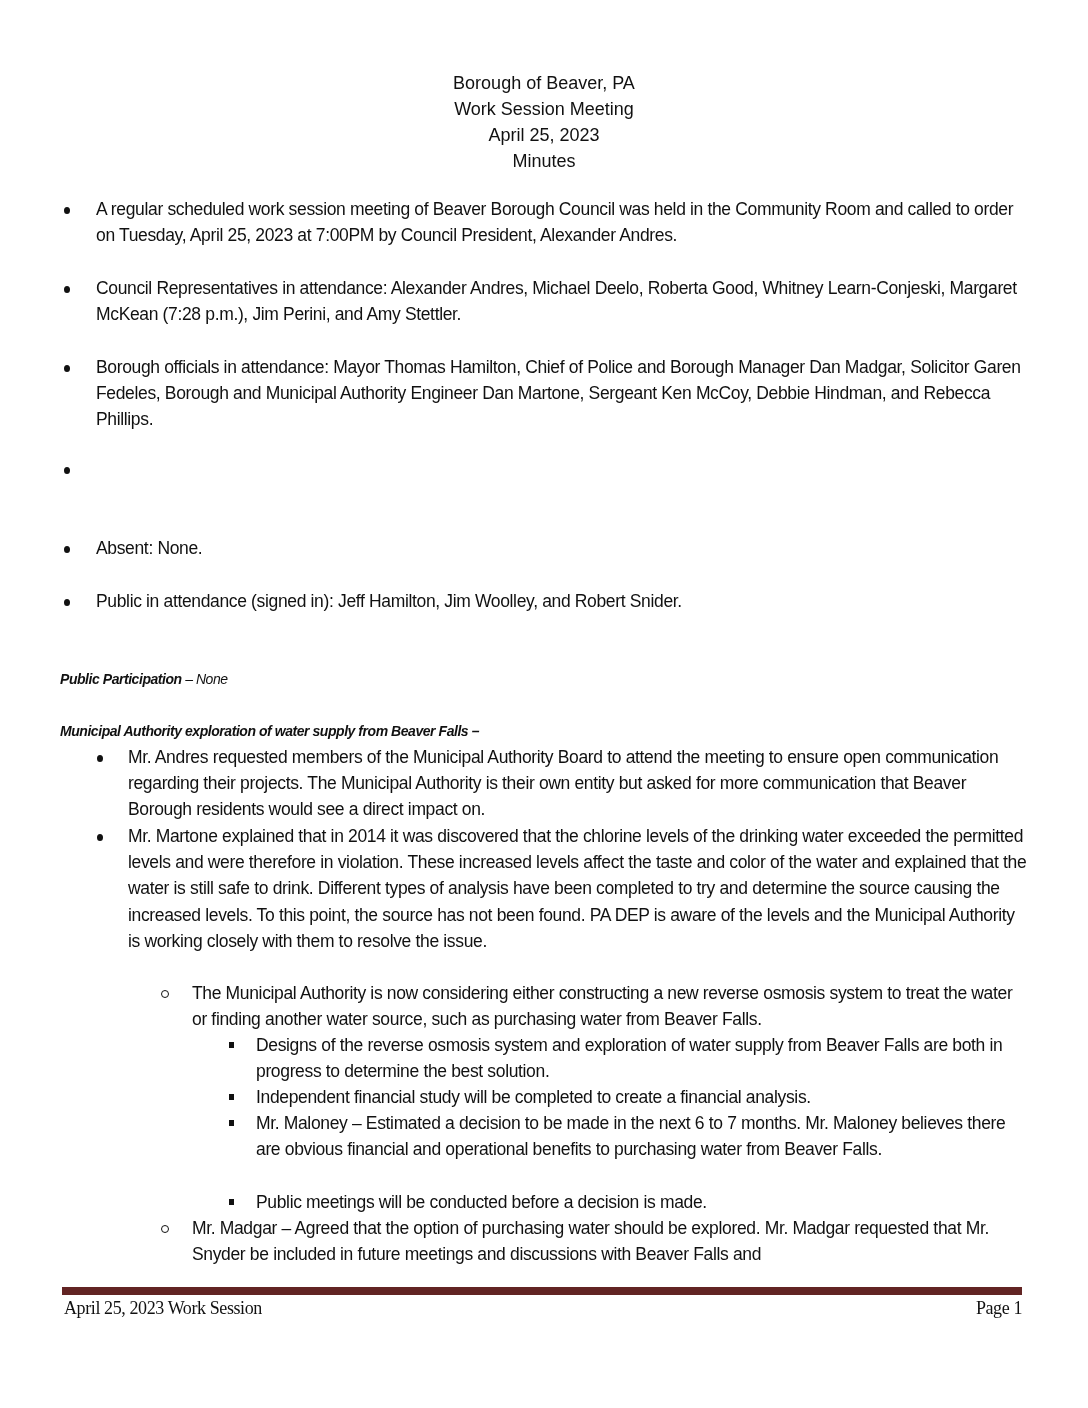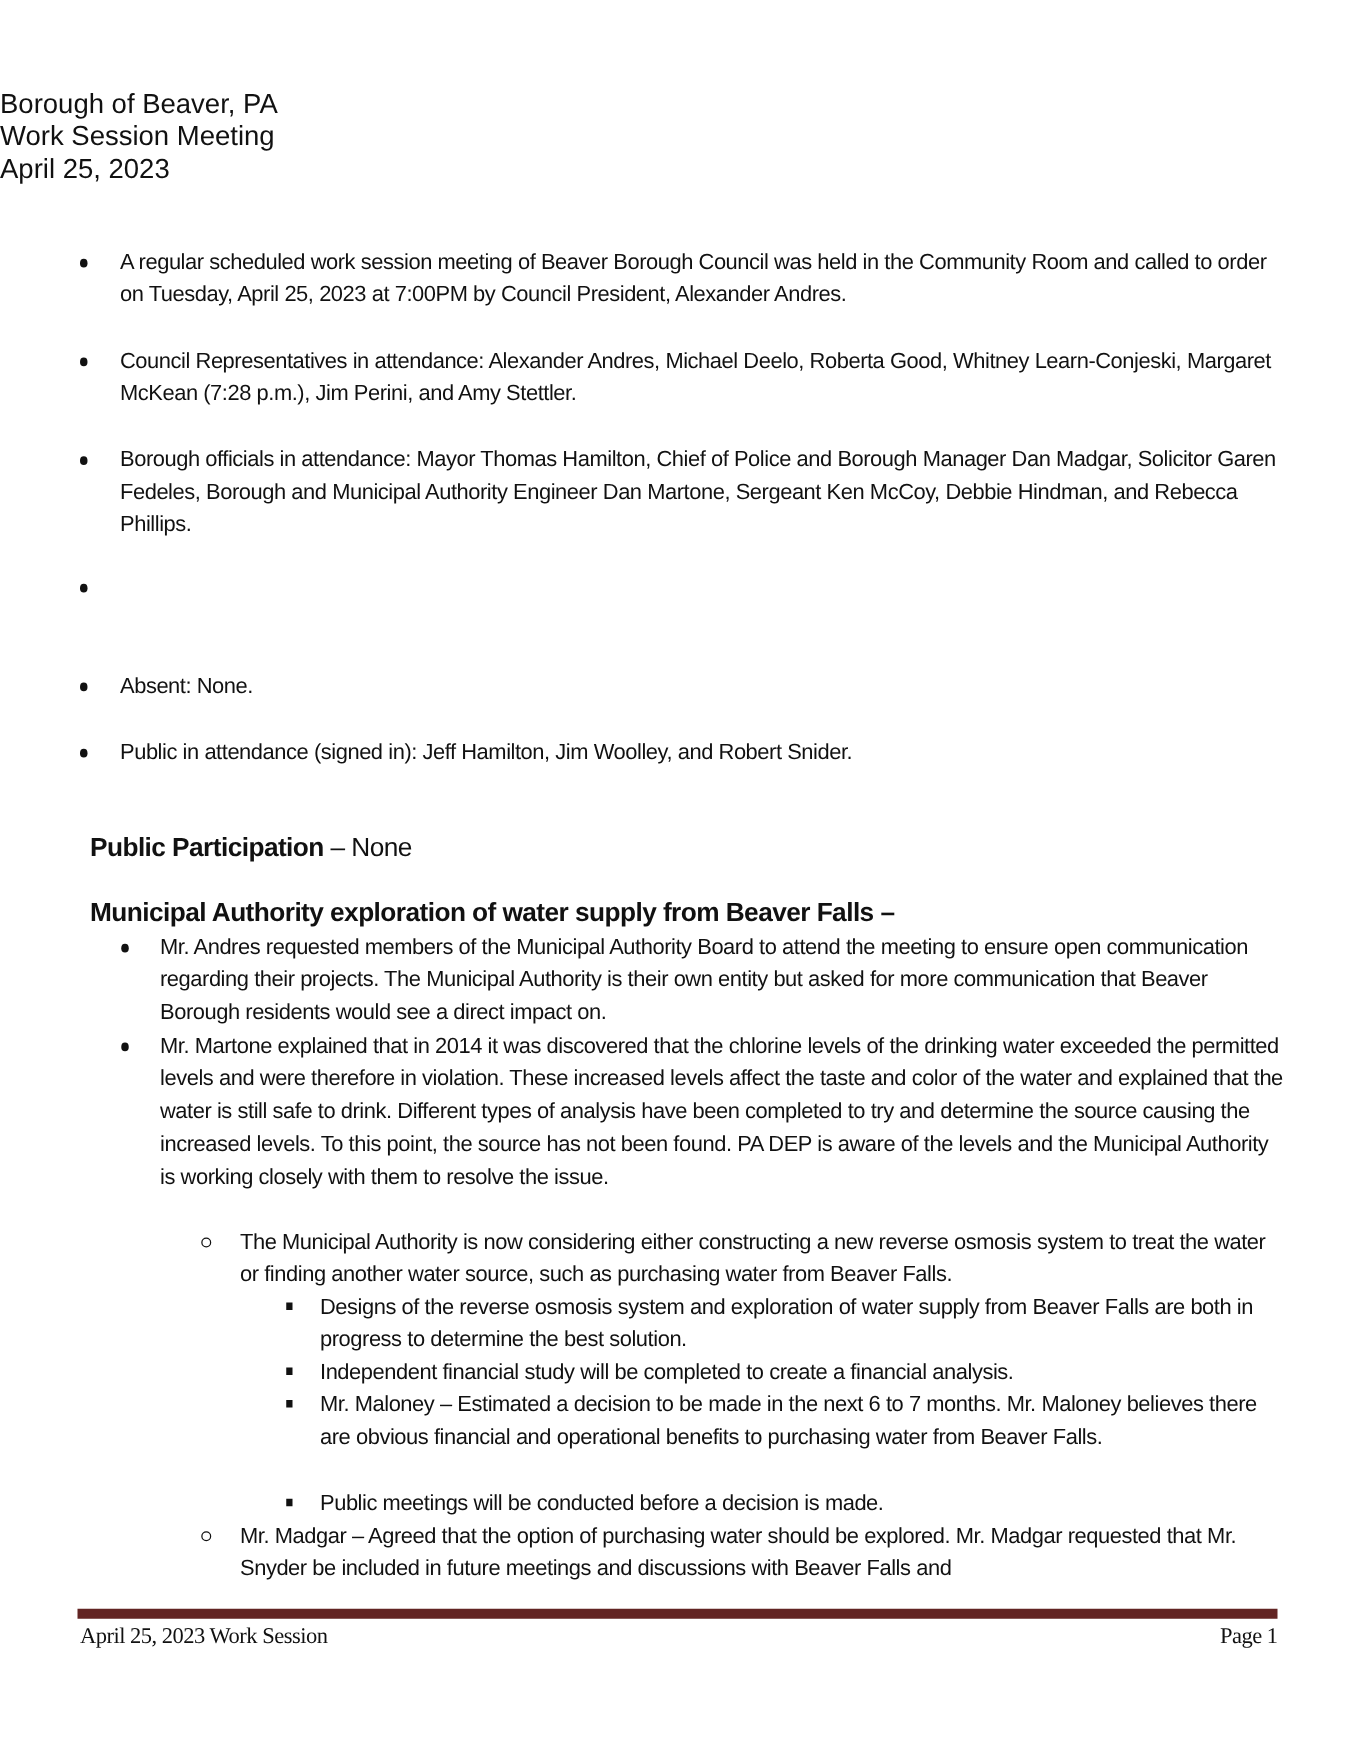--- a/index.html
+++ b/index.html
@@ -1,24 +1,24 @@
 <!DOCTYPE html>
 <html><head>
   <meta charset="utf-8">
   <style>
     html, body { margin: 0; padding: 0; background: #ffffff; }
     body { width: 1088px; height: 1408px; position: relative; overflow: hidden;
            font-family: "Liberation Sans", sans-serif; color: #111; }
     .page { position: absolute; left: 0; top: 0; width: 1088px; height: 1408px; }
-    .title { position: absolute; left: 0; width: 1088px; text-align: left; top: 70px;
-             font-size: 22px; line-height: 26px; }
+    .title { position: absolute; left: 0; width: 1088px; text-align: center; top: 70px;
+             font-size: 18px; line-height: 26px; }
     .body-text { font-size: 17.5px; line-height: 26.2px; letter-spacing: -0.35px; }
     .b1 { position: absolute; left: 96px; width: 930px; }
     .b1 .dot { position: absolute; left: -32px; top: 11px; width: 6px; height: 7px; background: #111; border-radius: 50%; }
-    .heading { position: absolute; left: 72px; font-weight: bold; font-size: 21px; letter-spacing: -0.45px; }
+    .heading { position: absolute; left: 60px; font-weight: bold; font-size: 14px; letter-spacing: -0.45px; font-style: italic; }
     .heading .plain { font-weight: normal; }
     .b2 { position: absolute; left: 128px; width: 900px; }
     .b2 .dot { position: absolute; left: -31px; top: 11px; width: 6px; height: 7px; background: #111; border-radius: 50%; }
     .b3 { position: absolute; left: 192px; width: 836px; }
     .b3 .circ { position: absolute; left: -31px; top: 10px; width: 6px; height: 6px; border: 1.2px solid #111; border-radius: 50%; }
     .b4 { position: absolute; left: 256px; width: 772px; }
     .b4 .sq { position: absolute; left: -27px; top: 10px; width: 5px; height: 6px; background: #111; }
     .rule { position: absolute; left: 62px; top: 1287px; width: 960px; height: 8px; background: #622423; }
     .footer { position: absolute; top: 1298px; font-family: "Liberation Serif", serif; font-size: 18px; letter-spacing: -0.4px; }
     .footer-left { left: 64px; }
@@ -26,20 +26,21 @@
   </style>
 </head>
 <body>
 
 <div class="page">
 
   <div class="title">
     <div>Borough of Beaver, PA</div>
     <div>Work Session Meeting</div>
     <div>April 25, 2023</div>
+    <div>Minutes</div>
   </div>
 
   <div class="b1 body-text" style="top:196px;">
     <span class="dot"></span>
     <span>A regular scheduled work session meeting of Beaver Borough Council was held in the Community Room and called to order on Tuesday, April 25, 2023 at 7:00PM by Council President, Alexander Andres.</span>
   </div>
   <div class="b1 body-text" style="top:275px;">
     <span class="dot"></span>
     <span>Council Representatives in attendance: Alexander Andres, Michael Deelo, Roberta Good, Whitney Learn-Conjeski, Margaret McKean (7:28 p.m.), Jim Perini, and Amy Stettler.</span>
   </div>

